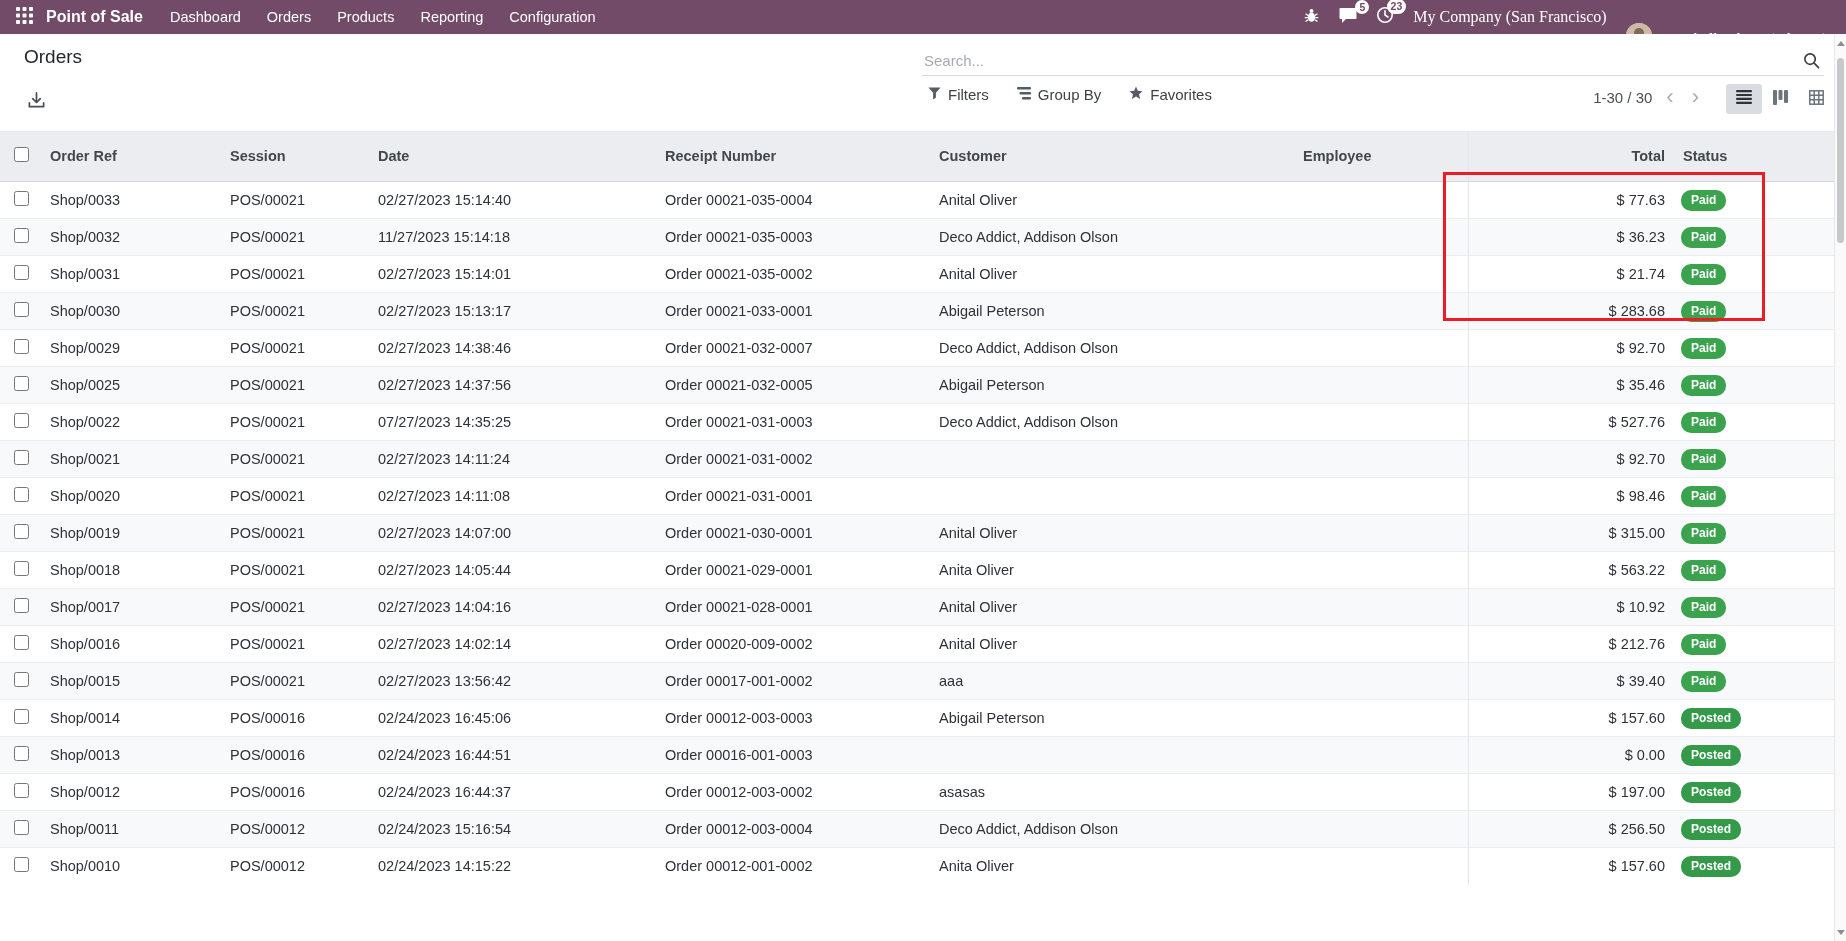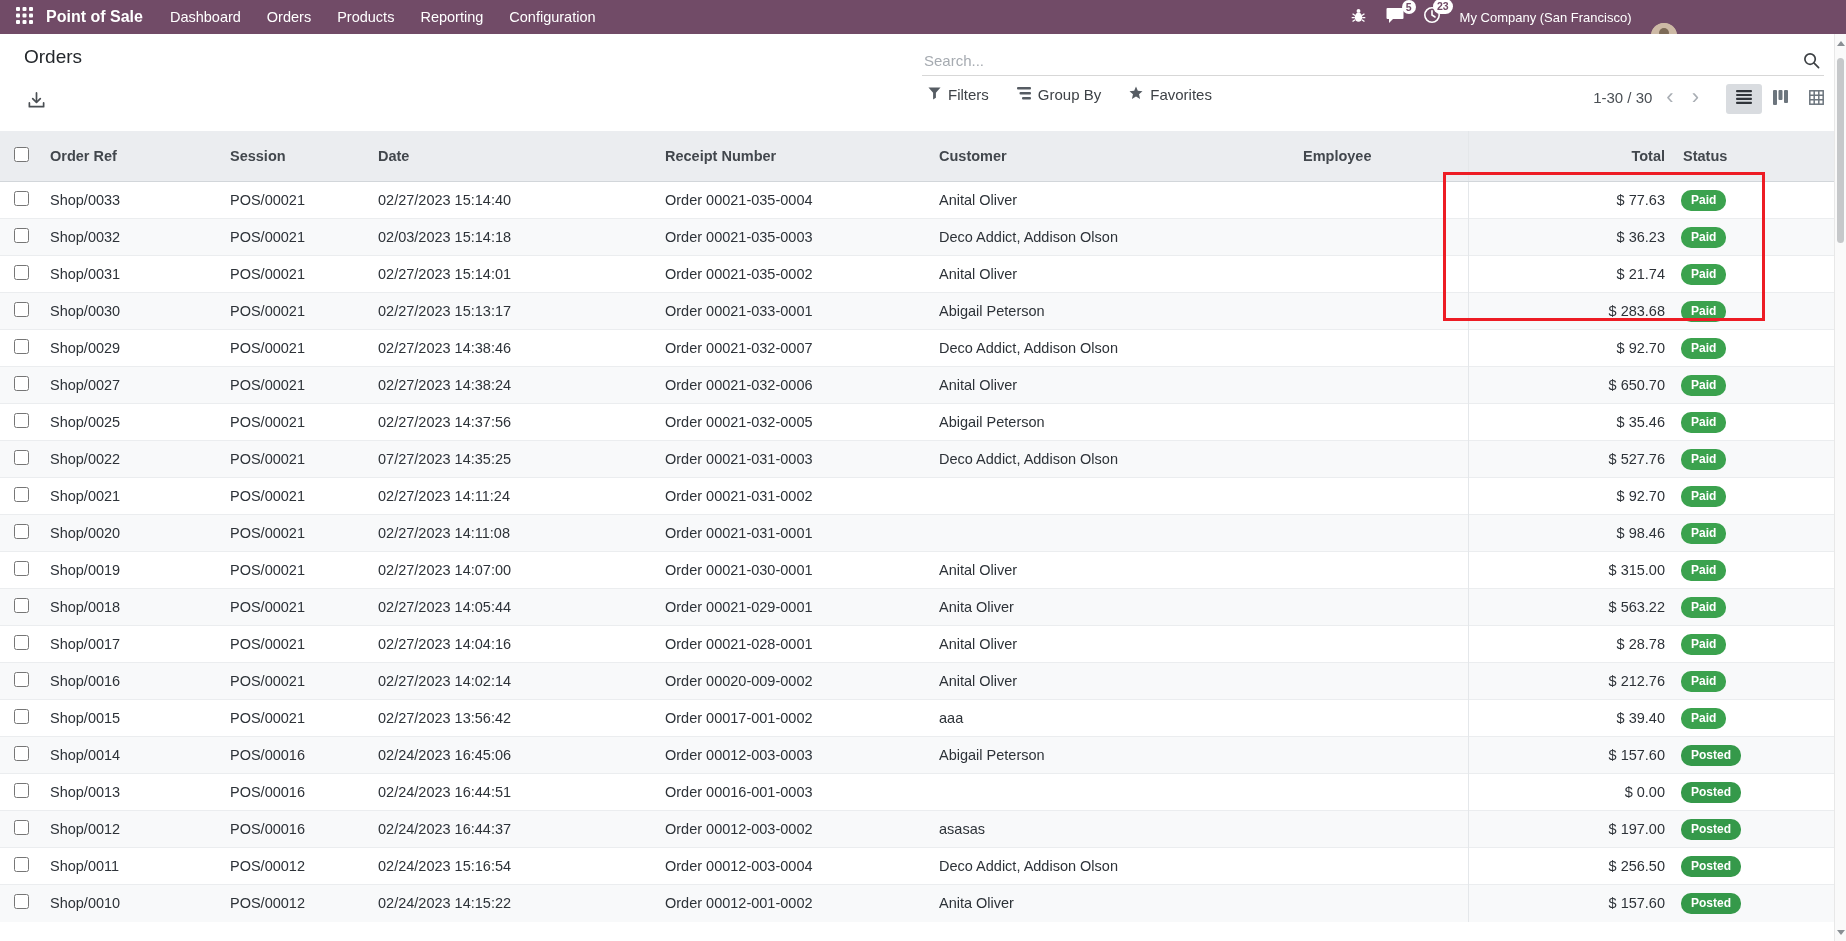--- a/index.html
+++ b/index.html
@@ -33,21 +33,21 @@
   .nav-menu-item { padding: 4px 13px; font-size: 14.5px; line-height: 34px; cursor: pointer; white-space: nowrap; }
   .systray { margin-left: auto; display: flex; align-items: center; gap: 19px; padding-right: 8px; }
   .systray-icon { position: relative; display: flex; align-items: center; cursor: pointer; }
   .badge-count {
     position: absolute; top: -7px; right: -12px;
     background: #fff; color: var(--c-navbar);
     border-radius: 8px; font-size: 10.5px; font-weight: bold;
     padding: 1px 4px; line-height: 1.2;
   }
   .user-block { display: flex; align-items: flex-end; gap: 12px; cursor: pointer; margin-top: 38px; }
-  .company-name, .user-name { font-size: 13px; white-space: nowrap; }
+  .company-name, .user-name { font-size: 16px; white-space: nowrap; font-family: Liberation Serif, serif; }
   .avatar { width: 26px; height: 26px; border-radius: 50%; background: #cdb9a5; overflow: hidden; flex: 0 0 auto; }
 
   
   .control-panel { position: relative; height: 97px; background: #fff; }
   .page-title { position: absolute; left: 24px; top: 12px; font-size: 19px; font-weight: 400; color: #23272b; }
   .searchbar {
     position: absolute; left: 922px; top: 12px; width: 902px; height: 30px;
     border-bottom: 1px solid #d7d7d7; display: flex; align-items: center;
   }
   .searchbar input {
@@ -298,21 +298,21 @@
           <td>Order 00021-035-0004</td>
           <td>Anital Oliver</td>
           <td></td>
           <td class="cell-total col-total-border">$ 77.63</td>
           <td class="cell-status"><span class="badge paid">Paid</span></td>
         </tr>
         <tr>
           <td class="cell-checkbox"><input type="checkbox" style=""></td>
           <td>Shop/0032</td>
           <td>POS/00021</td>
-          <td>02/03/2023 15:14:18</td>
+          <td>11/27/2023 15:14:18</td>
           <td>Order 00021-035-0003</td>
           <td>Deco Addict, Addison Olson</td>
           <td></td>
           <td class="cell-total col-total-border">$ 36.23</td>
           <td class="cell-status"><span class="badge paid">Paid</span></td>
         </tr>
         <tr>
           <td class="cell-checkbox"><input type="checkbox" style=""></td>
           <td>Shop/0031</td>
           <td>POS/00021</td>
@@ -340,31 +340,20 @@
           <td>POS/00021</td>
           <td>02/27/2023 14:38:46</td>
           <td>Order 00021-032-0007</td>
           <td>Deco Addict, Addison Olson</td>
           <td></td>
           <td class="cell-total col-total-border">$ 92.70</td>
           <td class="cell-status"><span class="badge paid">Paid</span></td>
         </tr>
         <tr>
           <td class="cell-checkbox"><input type="checkbox" style=""></td>
-          <td>Shop/0027</td>
-          <td>POS/00021</td>
-          <td>02/27/2023 14:38:24</td>
-          <td>Order 00021-032-0006</td>
-          <td>Anital Oliver</td>
-          <td></td>
-          <td class="cell-total col-total-border">$ 650.70</td>
-          <td class="cell-status"><span class="badge paid">Paid</span></td>
-        </tr>
-        <tr>
-          <td class="cell-checkbox"><input type="checkbox" style=""></td>
           <td>Shop/0025</td>
           <td>POS/00021</td>
           <td>02/27/2023 14:37:56</td>
           <td>Order 00021-032-0005</td>
           <td>Abigail Peterson</td>
           <td></td>
           <td class="cell-total col-total-border">$ 35.46</td>
           <td class="cell-status"><span class="badge paid">Paid</span></td>
         </tr>
         <tr>
@@ -423,21 +412,21 @@
           <td class="cell-status"><span class="badge paid">Paid</span></td>
         </tr>
         <tr>
           <td class="cell-checkbox"><input type="checkbox" style=""></td>
           <td>Shop/0017</td>
           <td>POS/00021</td>
           <td>02/27/2023 14:04:16</td>
           <td>Order 00021-028-0001</td>
           <td>Anital Oliver</td>
           <td></td>
-          <td class="cell-total col-total-border">$ 28.78</td>
+          <td class="cell-total col-total-border">$ 10.92</td>
           <td class="cell-status"><span class="badge paid">Paid</span></td>
         </tr>
         <tr>
           <td class="cell-checkbox"><input type="checkbox" style=""></td>
           <td>Shop/0016</td>
           <td>POS/00021</td>
           <td>02/27/2023 14:02:14</td>
           <td>Order 00020-009-0002</td>
           <td>Anital Oliver</td>
           <td></td>

